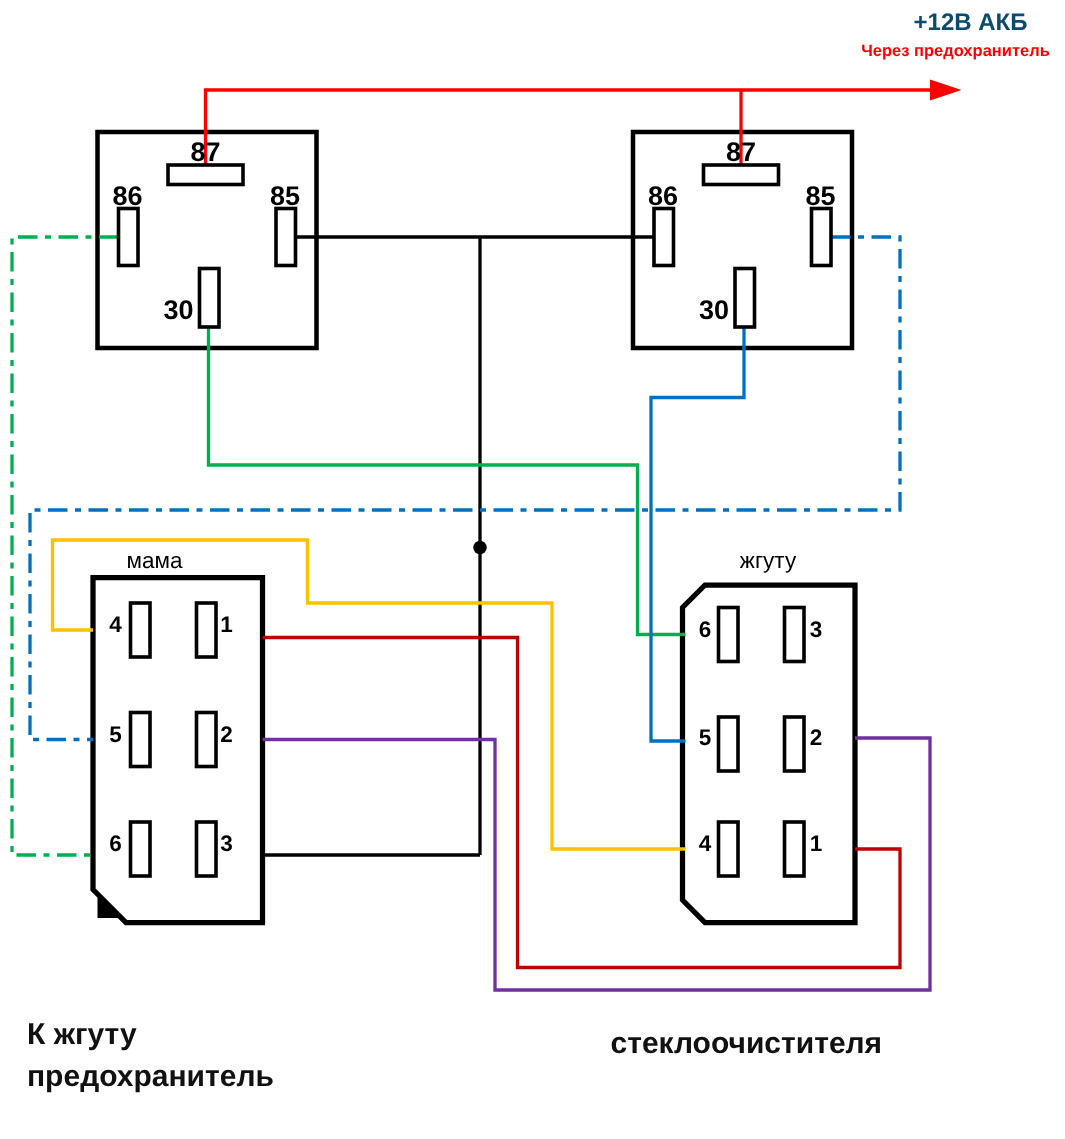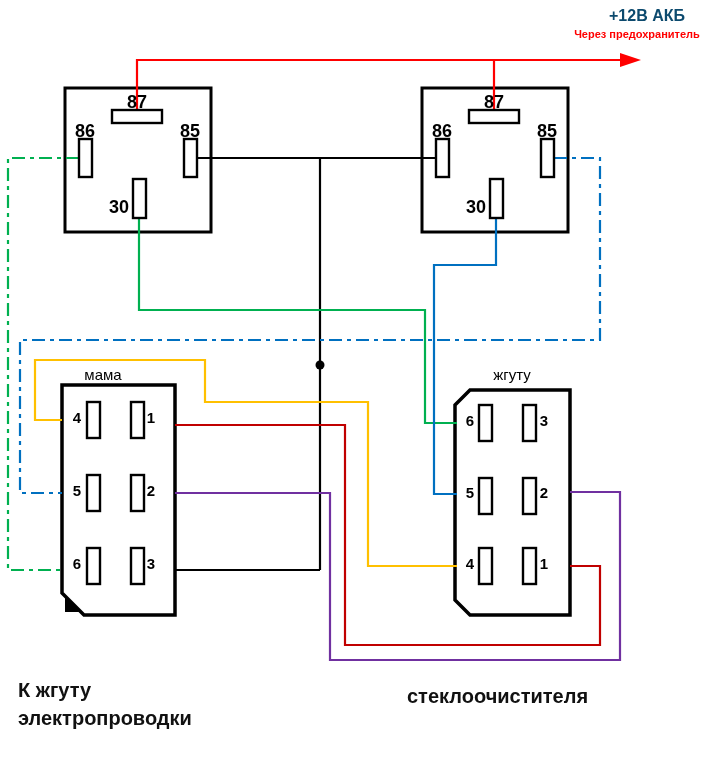--- a/index.html
+++ b/index.html
@@ -101,19 +101,19 @@
 
   <div class="lbl pin-num" style="left:470px;top:420px">6</div>
   <div class="lbl pin-num" style="left:544px;top:420px">3</div>
   <div class="lbl pin-num" style="left:470px;top:492px">5</div>
   <div class="lbl pin-num" style="left:544px;top:492px">2</div>
   <div class="lbl pin-num" style="left:470px;top:563px">4</div>
   <div class="lbl pin-num" style="left:544px;top:563px">1</div>
 
   <div class="caption" style="left:18px;top:676px;width:200px">
     <span>К жгуту</span>
-    <span>электропроводки</span>
+    <span>предохранитель</span>
   </div>
   <div class="caption" style="left:407px;top:682px;width:240px">
     <span>стеклоочистителя</span>
   </div>
 
 </div>
 
 </body></html>

